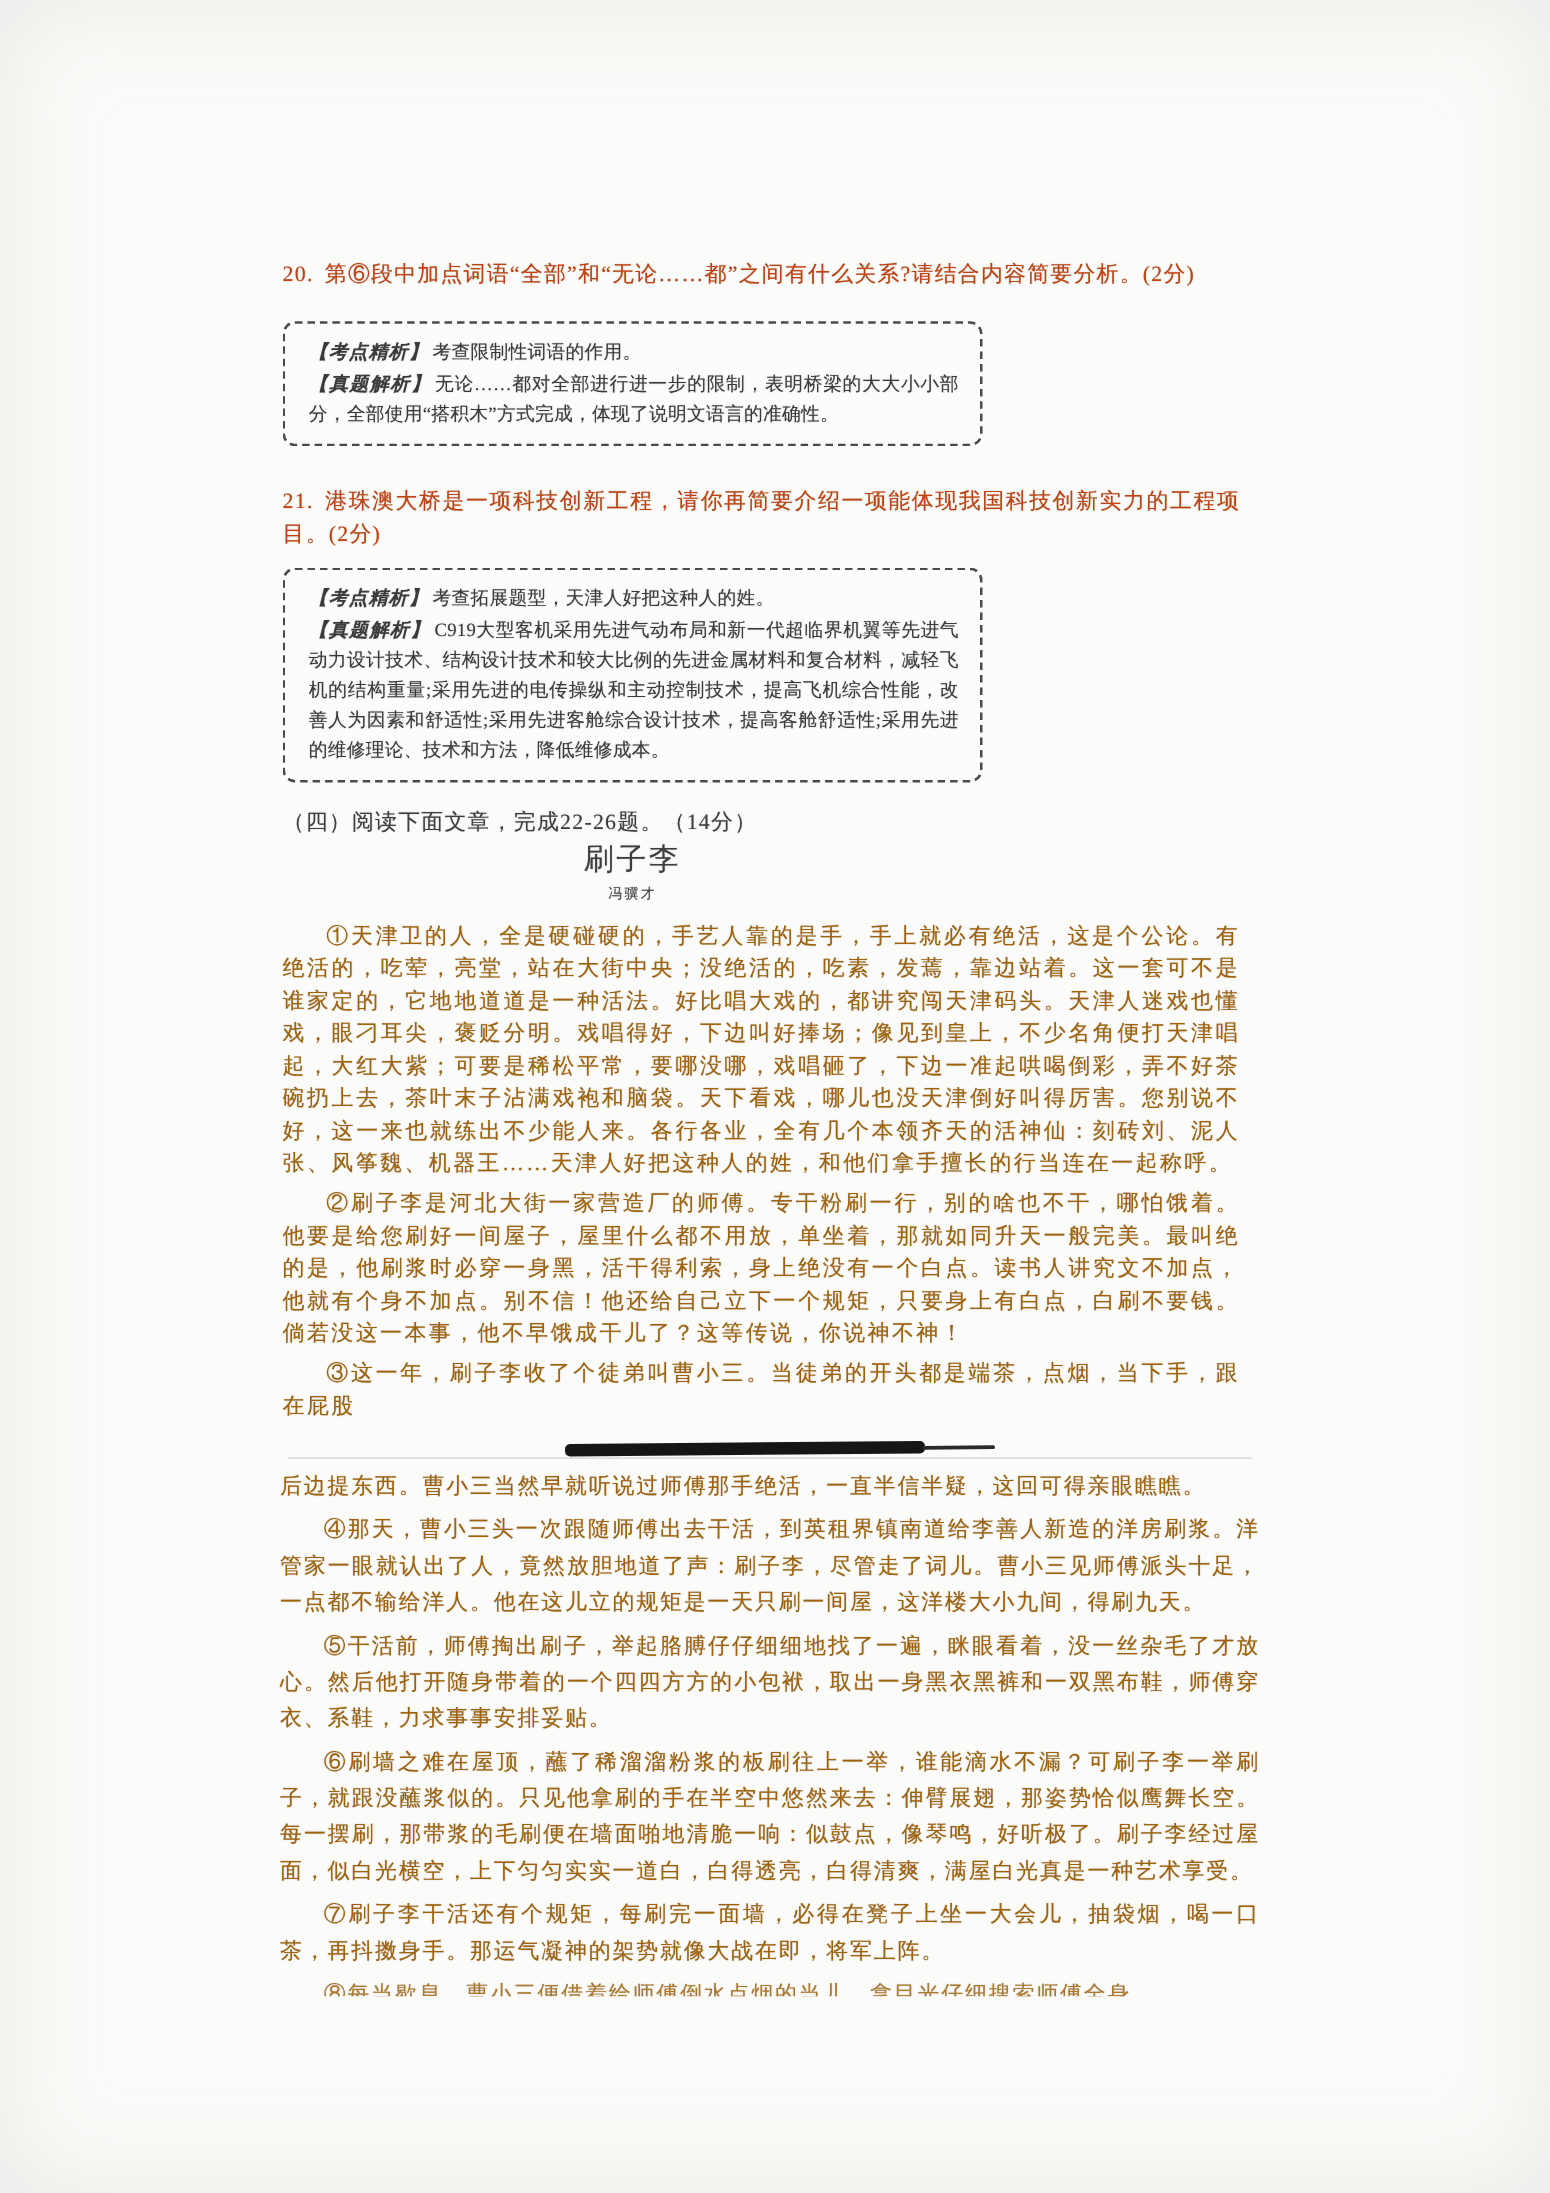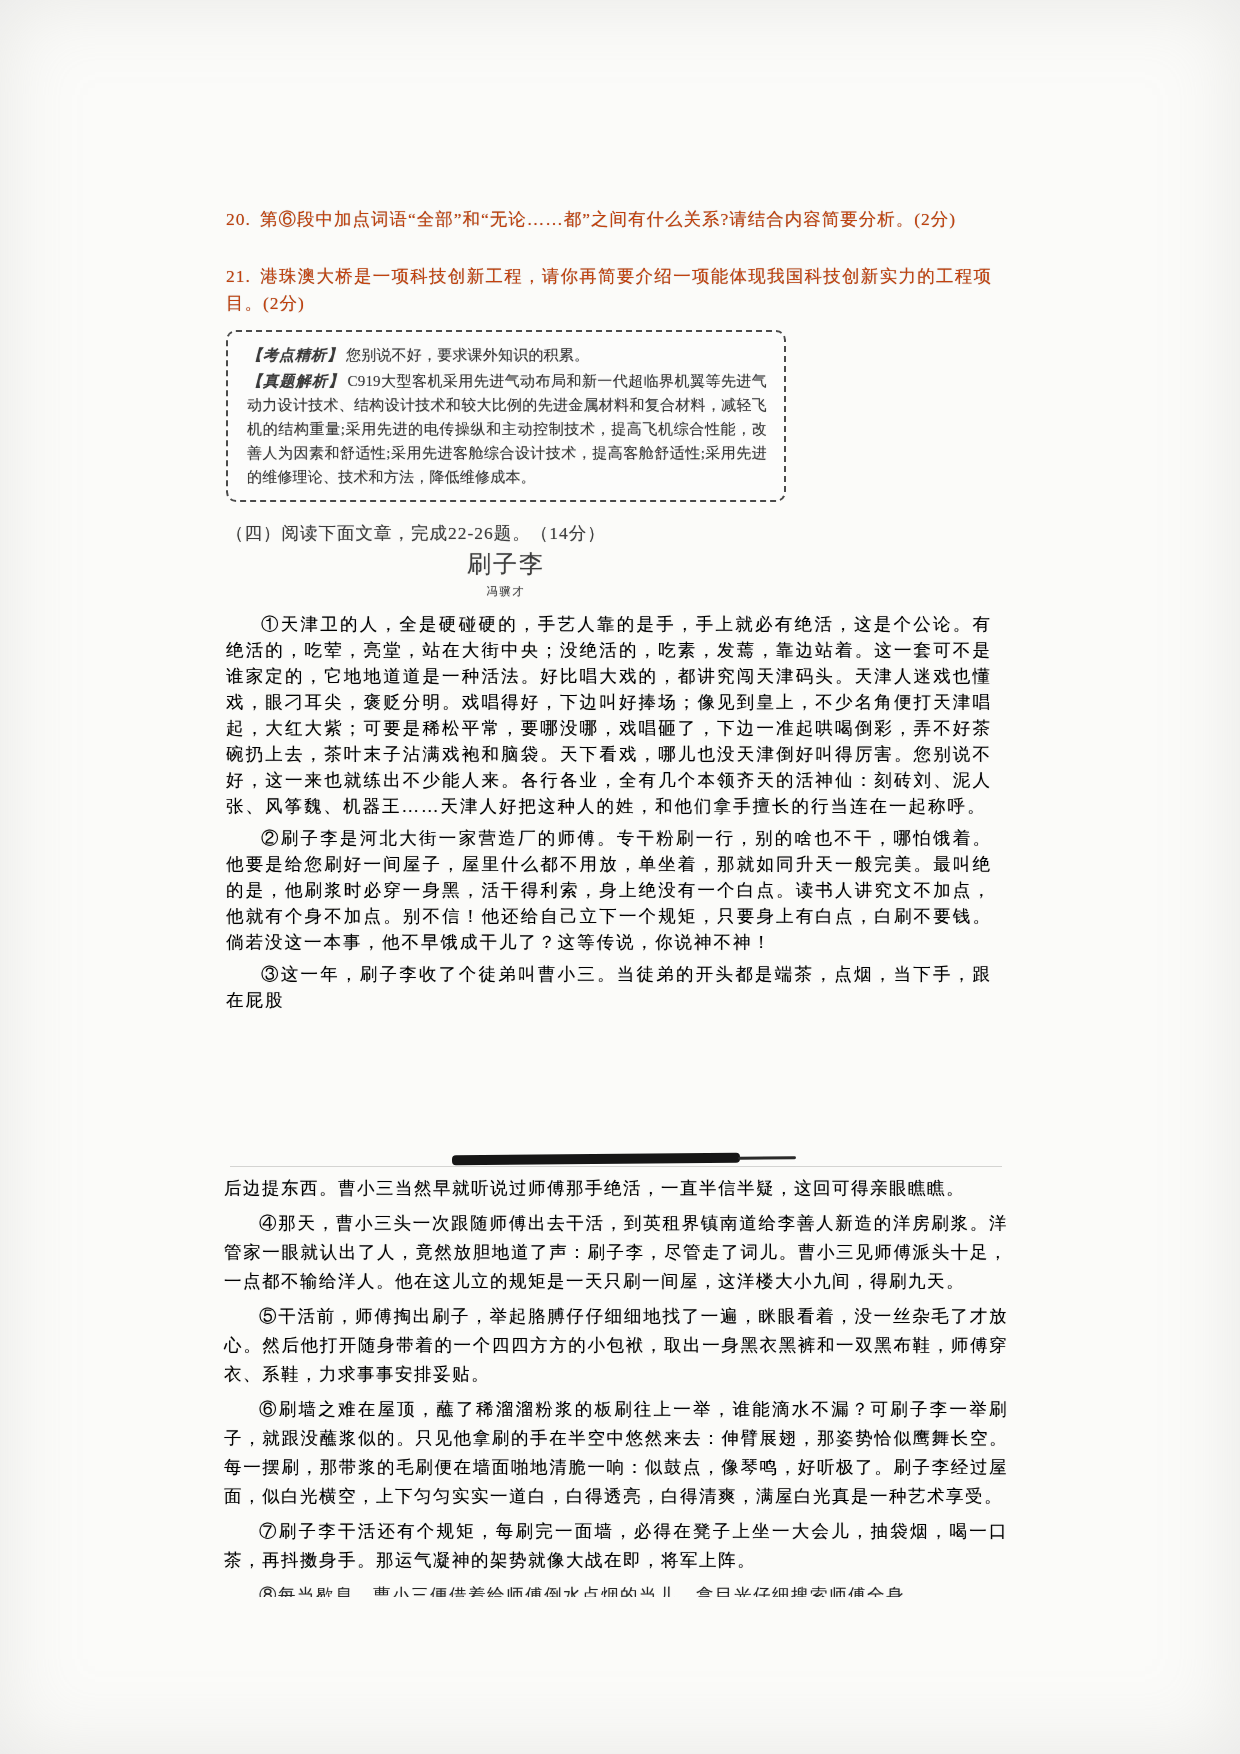--- a/index.html
+++ b/index.html
@@ -57,21 +57,21 @@
     text-align:center; letter-spacing:2px;
   }
   .reading-author {
     width:560px; margin-top:2px;
     font-size:11px; line-height:24px;
     text-align:center; letter-spacing:2px;
   }
   .para {
     margin-top:8px;
     font-size:17.5px; line-height:26px; letter-spacing:2px;
-    text-align:justify; text-indent:2em; color:#000000;
+    text-align:justify; text-indent:2em; color:#a16207;
   }
   .para + .para { margin-top:6px; }
 
   
   .page-seam {
     position:absolute; top:1166px; left:230px;
     width:772px; height:1px;
     background:rgba(110,110,110,0.28);
   }
   .scan-smudge {
@@ -105,28 +105,36 @@
 <body>
 
 <div class="sheet">
 
   <div class="content scan-text">
 
     <p class="question">
       <span class="q-num">20.</span><span>第⑥段中加点词语“全部”和“无论……都”之间有什么关系?请结合内容简要分析。(2分)</span>
     </p>
 
+    <div class="answer-box">
+      <p class="ans-line">
+        <span class="ans-label">【考点精析】</span><span>考查限制性词语的作用。</span>
+      </p>
+      <p class="ans-line">
+        <span class="ans-label">【真题解析】</span><span>无论……都对全部进行进一步的限制，表明桥梁的大大小小部分，全部使用“搭积木”方式完成，体现了说明文语言的准确性。</span>
+      </p>
+    </div>
 
     <p class="question q21">
       <span class="q-num">21.</span><span>港珠澳大桥是一项科技创新工程，请你再简要介绍一项能体现我国科技创新实力的工程项目。(2分)</span>
     </p>
 
     <div class="answer-box second">
       <p class="ans-line">
-        <span class="ans-label">【考点精析】</span><span>您别说不好，要求课外知识的积累。</span>
+        <span class="ans-label">【考点精析】</span><span>考查拓展题型，天津人好把这种人的姓。</span>
       </p>
       <p class="ans-line">
         <span class="ans-label">【真题解析】</span><span>C919大型客机采用先进气动布局和新一代超临界机翼等先进气动力设计技术、结构设计技术和较大比例的先进金属材料和复合材料，减轻飞机的结构重量;采用先进的电传操纵和主动控制技术，提高飞机综合性能，改善人为因素和舒适性;采用先进客舱综合设计技术，提高客舱舒适性;采用先进的维修理论、技术和方法，降低维修成本。</span>
       </p>
     </div>
 
     <p class="reading-heading">（四）阅读下面文章，完成22-26题。（14分）</p>
     <h2 class="reading-title">刷子李</h2>
     <p class="reading-author">冯骥才</p>
 

